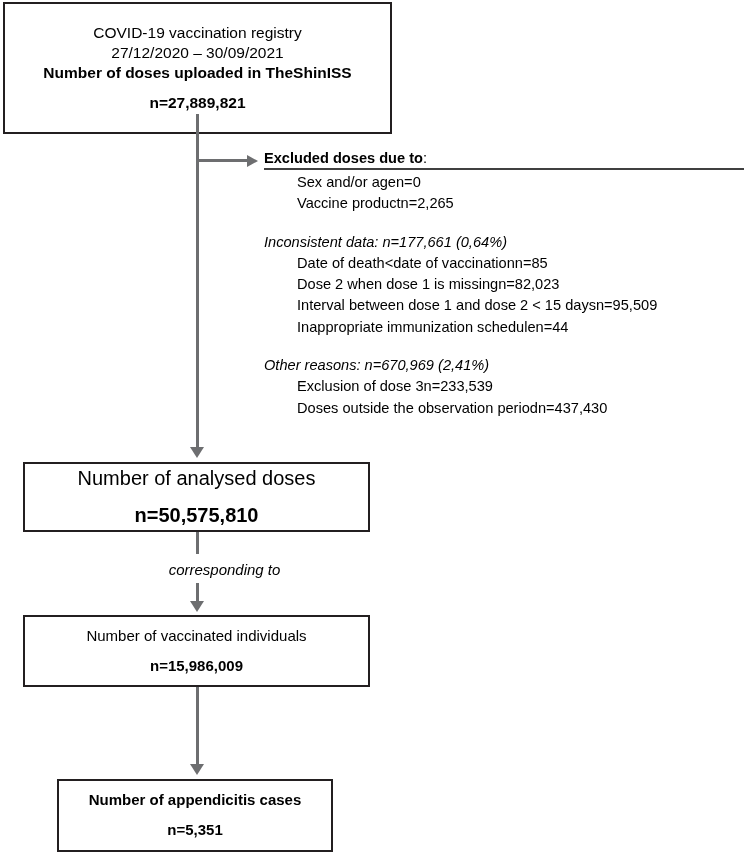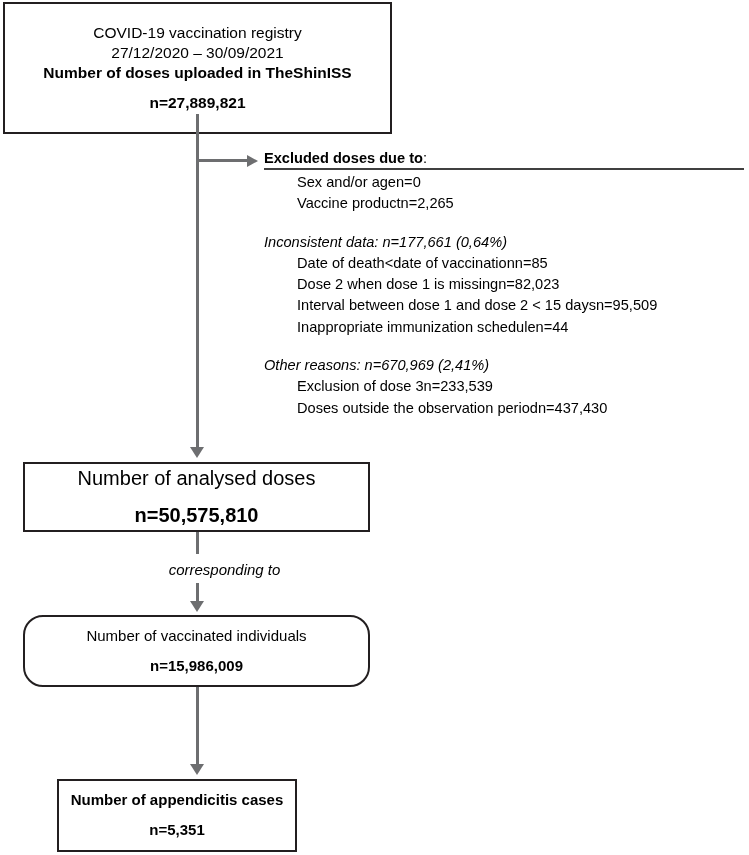--- a/index.html
+++ b/index.html
@@ -47,25 +47,24 @@
   }
   #box-analysed {
     left: 23px; top: 462px;
     width: 347px; height: 70px;
     font-size: 20px;
   }
   #box-individuals {
     left: 23px; top: 615px;
     width: 347px; height: 72px;
     font-size: 15px;
-    border-radius: 20px;
   }
   #box-appendicitis {
     left: 57px; top: 779px;
-    width: 240px; height: 73px;
+    width: 276px; height: 73px;
     font-size: 15px;
   }
 
   
   .conn {
     position: absolute;
     background: #6d6e70;
   }
   .v-line { width: 3px; }
   .h-line { height: 3px; }

